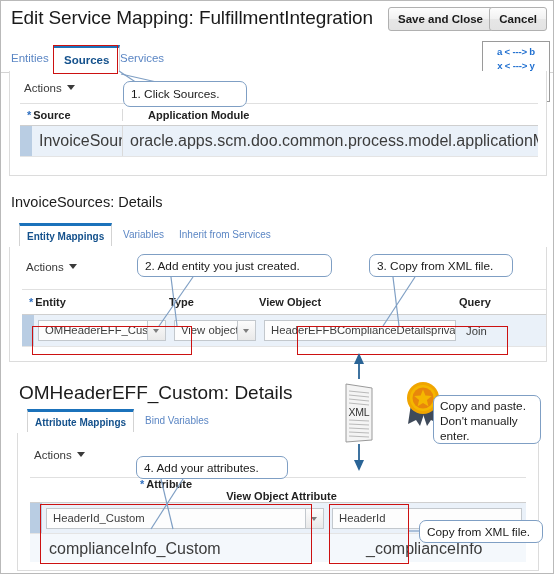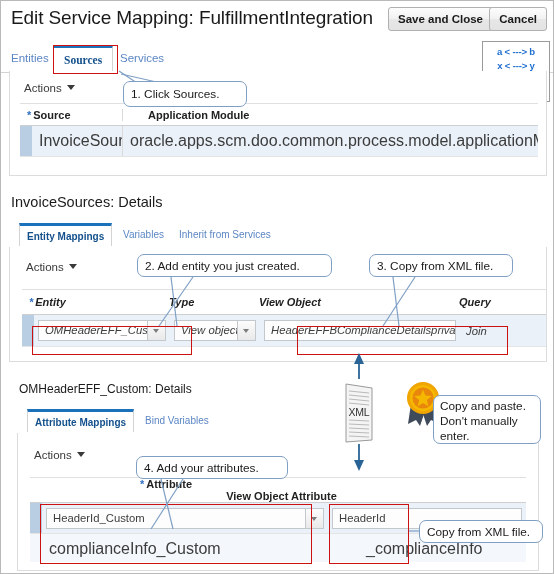--- a/index.html
+++ b/index.html
@@ -78,21 +78,21 @@
   .tab.sel {
     color: #14518c;
     font-weight: bold;
     border-top: 3px solid #1b72bb;
     border-left: 1px solid #d3d3d3;
     border-right: 1px solid #d3d3d3;
     background: #ffffff;
     line-height: 25px;
   }
   #tab-entities { left: 10px; }
-  #tab-sources { left: 52px; padding: 0 10px; font-family: Liberation Serif, serif; }
+  #tab-sources { left: 52px; padding: 0 10px; }
   #tab-services { left: 119px; }
 
   
   .panel {
     position: absolute;
     background: #fff;
     border: 1px solid #dcdcdc;
     border-top: none;
     box-sizing: border-box;
   }
@@ -378,21 +378,21 @@
     <div class="subtab sel" style="left:10px;">Entity Mappings</div>
     <div class="subtab" style="left:114px;">Variables</div>
     <div class="subtab" style="left:170px;">Inherit from Services</div>
   </div>
 
   <div class="panel" style="left:8px; top:246px; width:538px; height:115px;">
     <div class="actions-menu" style="left:16px; top:14px;">
       <span>Actions</span><span class="caret-dn"></span>
     </div>
 
-    <div class="tbl" style="left:12px; top:42px; width:524px;font-style:italic;">
+    <div class="tbl" style="left:12px; top:42px; width:524px;">
       <div class="tbl-head" style="height:24px;">
         <div class="th" style="width:140px;"><span class="req-star">*</span><span>Entity</span></div>
         <div class="th" style="width:90px;">Type</div>
         <div class="th" style="width:200px;">View Object</div>
         <div class="th" style="flex:1;">Query</div>
       </div>
       <div class="tbl-row" style="height:31px; background:#eaf1f9;">
         <div class="rowsel"></div>
         <div style="width:136px; padding:0 4px; box-sizing:border-box;">
           <div class="fld">
@@ -407,21 +407,21 @@
           </div>
         </div>
         <div style="width:200px; padding:0 4px; box-sizing:border-box;">
           <div class="plainbox">HeaderEFFBComplianceDetailsprivateVO</div>
         </div>
         <div class="celltext" style="flex:1; padding-left:6px;">Join</div>
       </div>
     </div>
   </div>
 
-  <div class="sect-title" style="left:18px; top:381px; font-size:12px;">OMHeaderEFF_Custom: Details</div>
+  <div class="sect-title" style="left:18px; top:381px; font-size:19px;">OMHeaderEFF_Custom: Details</div>
 
   <div class="subtabbar" style="left:16px; top:408px; width:522px;">
     <div class="subtab sel" style="left:10px;">Attribute Mappings</div>
     <div class="subtab" style="left:128px;">Bind Variables</div>
   </div>
 
   <div class="panel" style="left:16px; top:432px; width:522px; height:138px;">
     <div class="actions-menu" style="left:16px; top:16px;">
       <span>Actions</span><span class="caret-dn"></span>
     </div>

